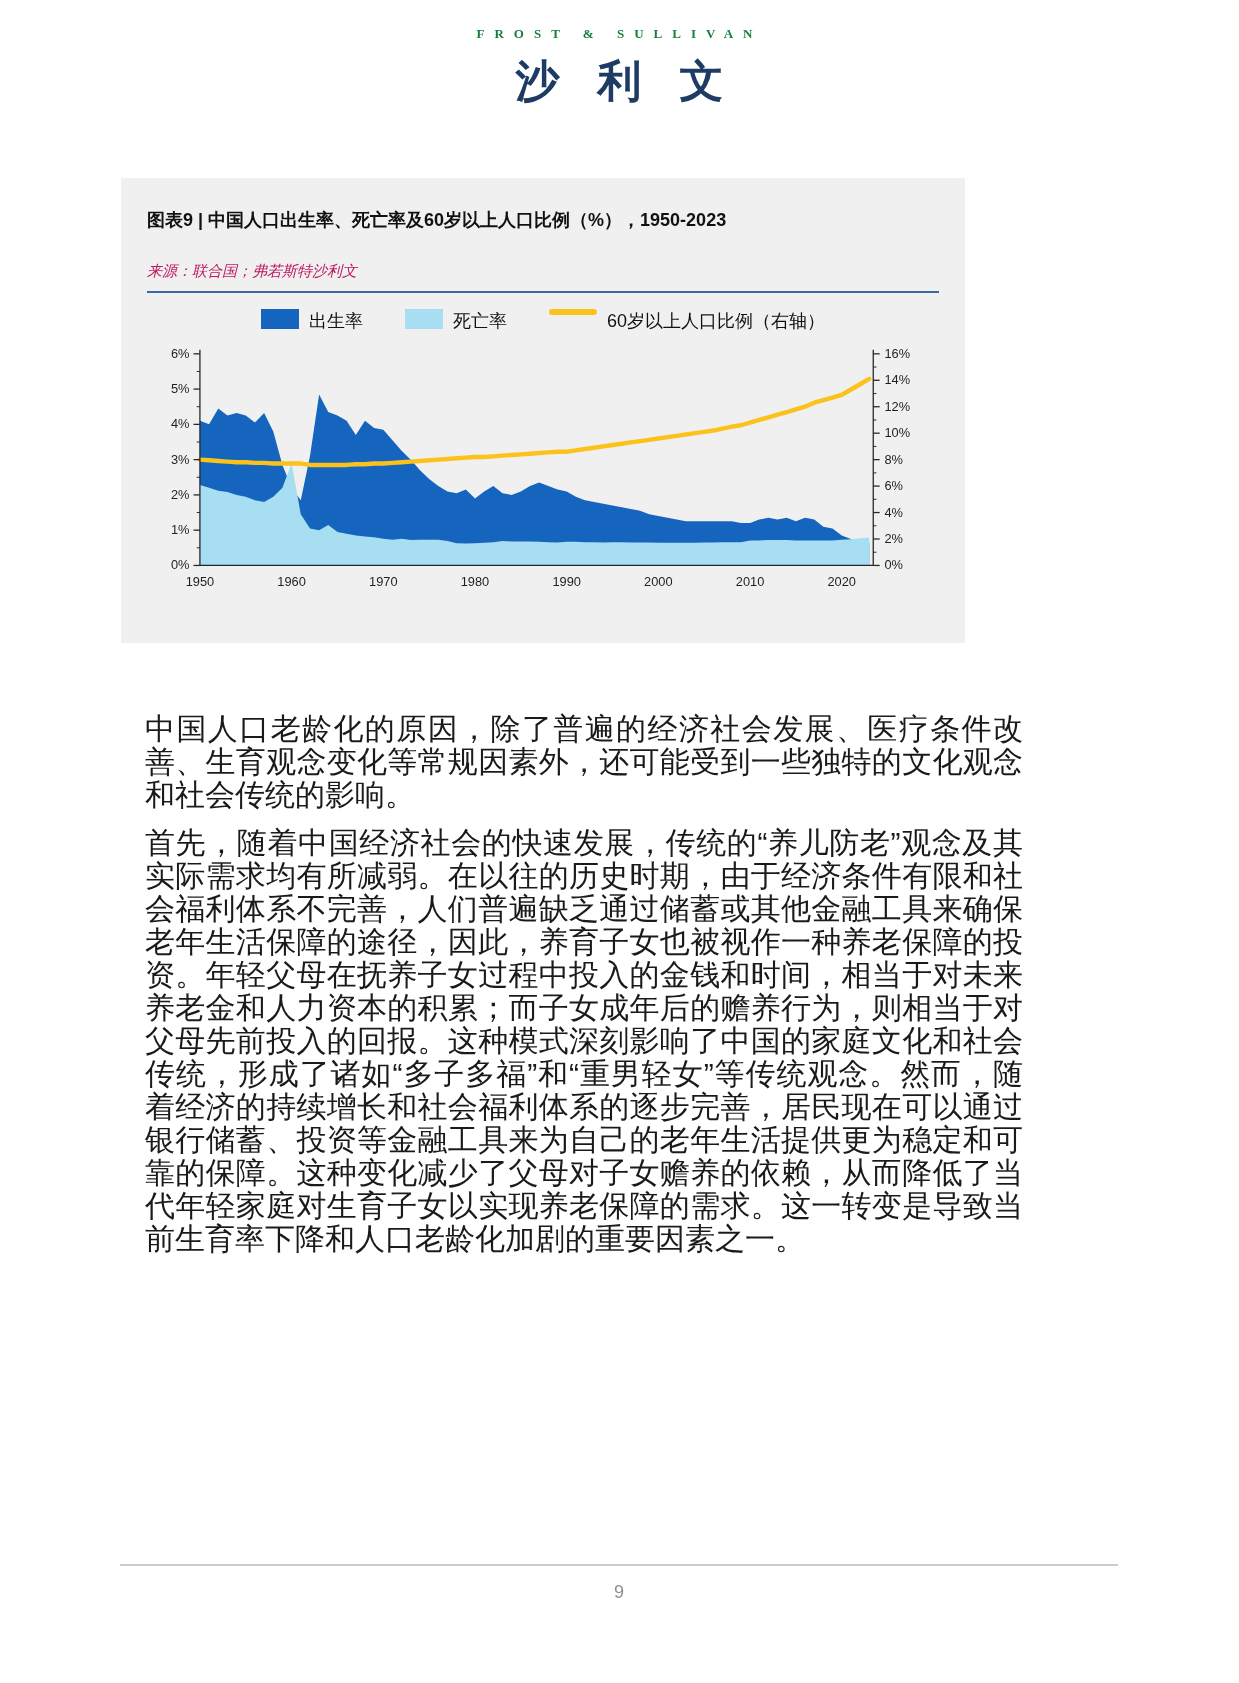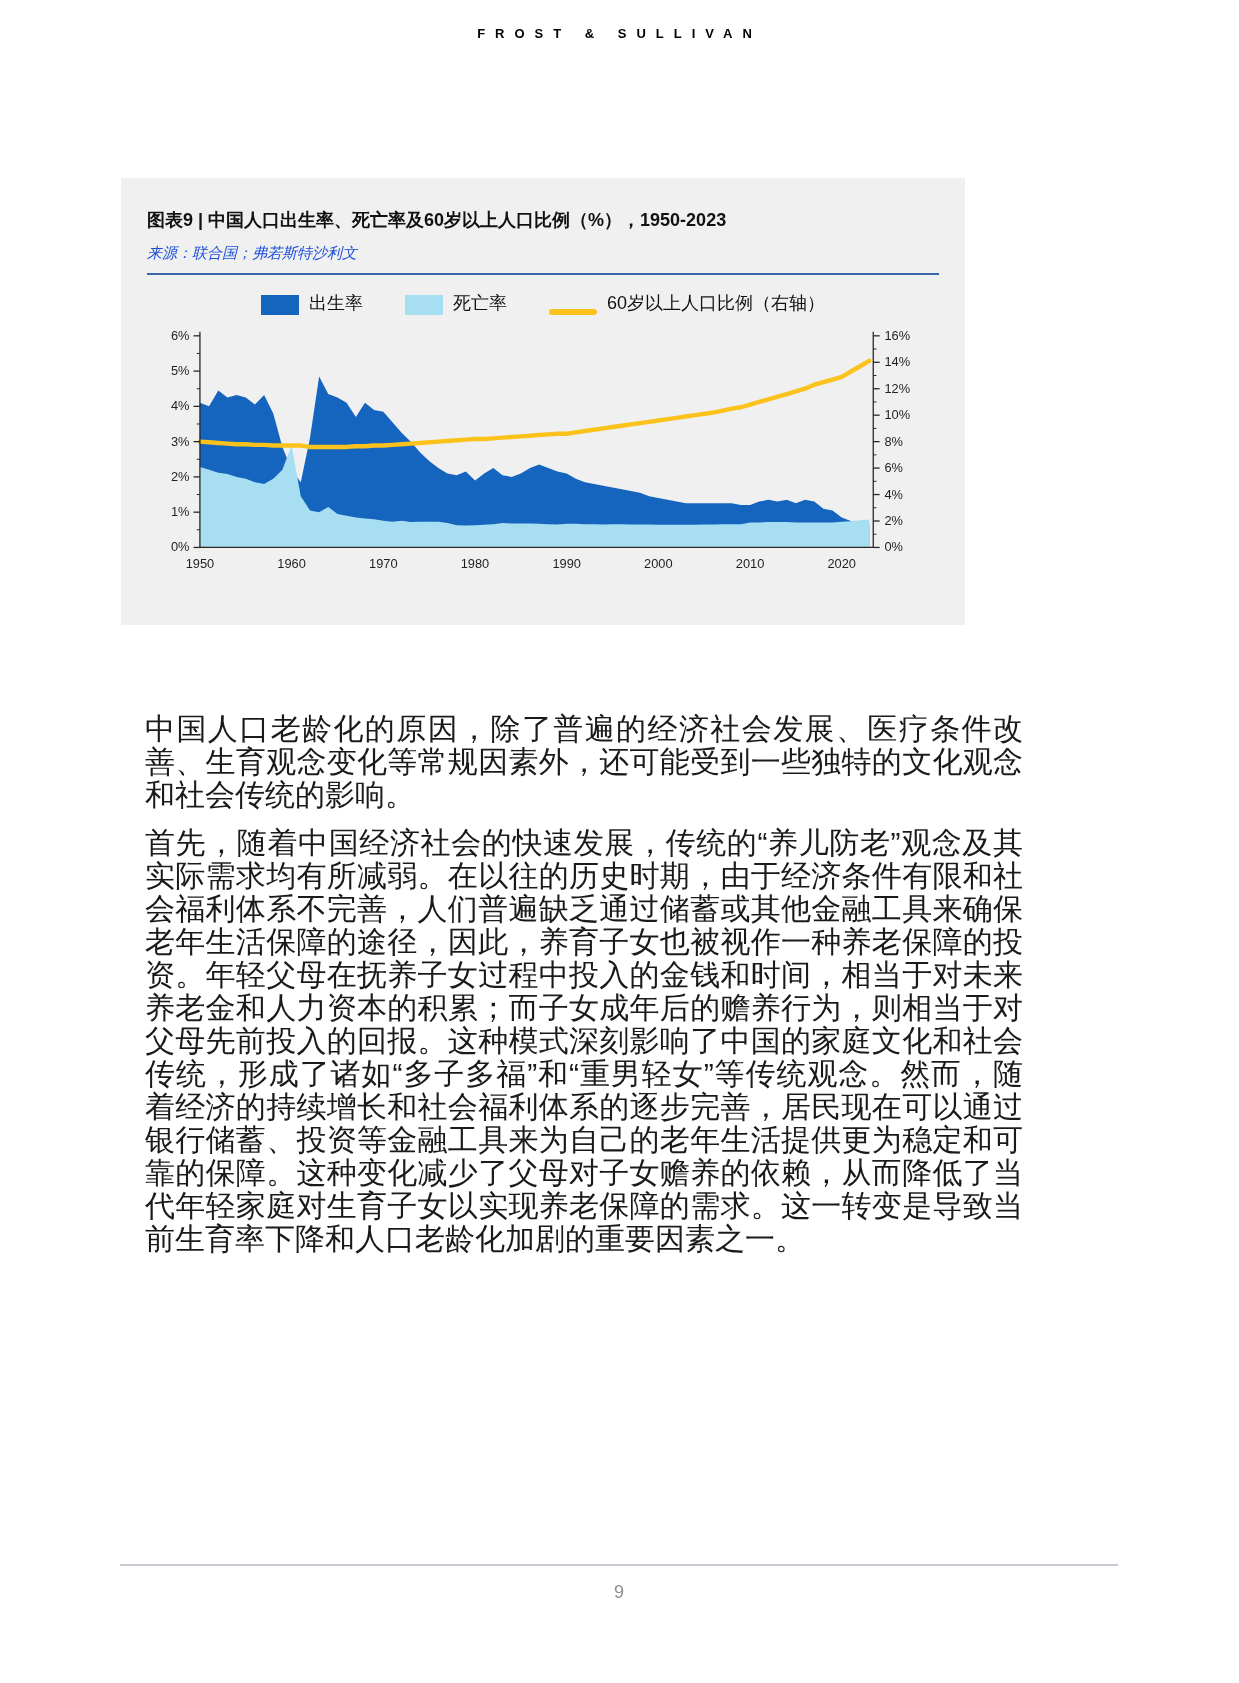--- a/index.html
+++ b/index.html
@@ -1,35 +1,35 @@
 <!DOCTYPE html>
 <html lang="zh"><head>
 <meta charset="utf-8">
 <style>
   html,body{margin:0;padding:0;background:#ffffff;}
   body{font-family:"Liberation Sans","DejaVu Sans",sans-serif;color:#1a1a1a;}
   .page{position:relative;width:1239px;height:1683px;margin:0 auto;background:#ffffff;overflow:hidden;}
 
   
   .header{padding-top:26px;text-align:center;}
-  .brand-top{font-family:Liberation Sans, sans-serif;font-size:13px;letter-spacing:10px;
-             color:#000000;font-weight:700;}
+  .brand-top{font-family:Liberation Serif, serif;font-size:13px;letter-spacing:10px;
+             color:#15803d;font-weight:700;}
   .brand-logo{margin-top:10px;display:flex;justify-content:center;}
   .brand-logo span{font-size:44px;font-weight:800;color:#1e3b63;letter-spacing:38px;margin-right:-38px;
                    font-family:"DejaVu Sans","Liberation Sans",sans-serif;}
   .chapter{margin-top:22px;font-size:20px;font-weight:700;color:#7f7f7f;letter-spacing:1px;}
 
   
   .panel{position:absolute;left:121px;top:178px;width:844px;background:#f0f0f1;
          padding:30px 26px 20px 26px;box-sizing:border-box;}
   .fig-title{font-size:18px;font-weight:700;color:#111;}
-  .fig-source{margin-top:12px;font-size:15px;font-style:italic;color:#1d4ed8;}
+  .fig-source{margin-top:30px;font-size:15px;font-style:italic;color:#be185d;}
   .fig-rule{margin-top:10px;border-bottom:2px solid #3c67a8;}
   .legend{margin-top:16px;display:flex;justify-content:center;align-items:center;gap:42px;}
-  .legend-item{display:flex;align-items:flex-end;gap:10px;font-size:18px;color:#111;}
+  .legend-item{display:flex;align-items:flex-start;gap:10px;font-size:18px;color:#111;}
   .swatch{width:38px;height:20px;display:inline-block;}
   .line-swatch{width:48px;height:6px;border-radius:3px;display:inline-block;}
   .chart-wrap{margin-top:8px;}
   .chart-wrap svg{display:block;width:100%;height:auto;}
 
   
   .bodytext{position:absolute;left:145px;top:712px;width:878px;}
   .bodytext p{margin:0 0 15px 0;font-size:30px;line-height:33px;text-align:justify;color:#1a1a1a;}
 
   
@@ -37,20 +37,23 @@
   .footer-rule{border-bottom:2px solid #c7cbd4;}
   .page-num{margin-top:16px;text-align:center;font-size:18px;color:#8f8f8f;}
 </style>
 </head>
 <body>
 
 <div class="page">
 
   <div class="header">
     <div class="brand-top">FROST &amp; SULLIVAN</div>
+    <div class="brand-logo">
+      <span>沙利文</span>
+    </div>
   </div>
 
   <div class="panel">
     <div class="fig-title">图表9 | 中国人口出生率、死亡率及60岁以上人口比例（%），1950-2023</div>
     <div class="fig-source">来源：联合国；弗若斯特沙利文</div>
     <div class="fig-rule"></div>
 
     <div class="legend">
       <div class="legend-item">
         <span class="swatch" style="background: rgb(21, 101, 191);"></span>

